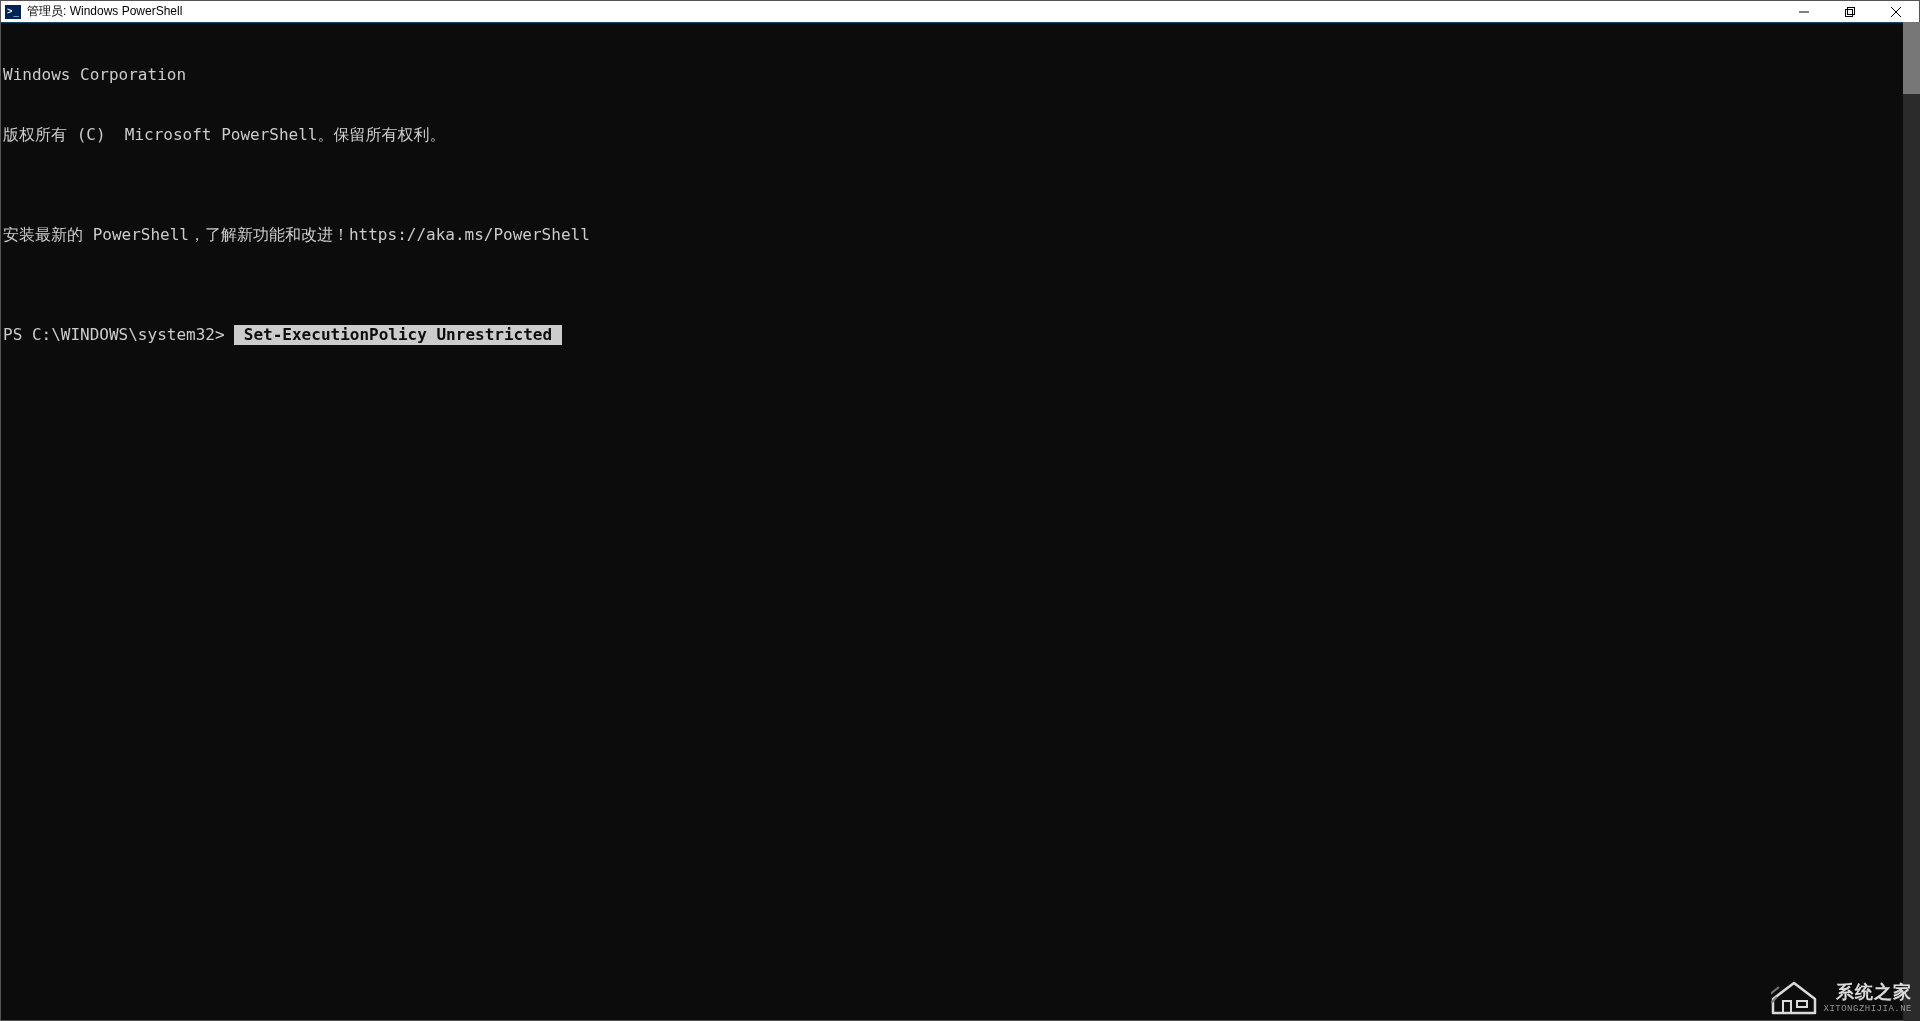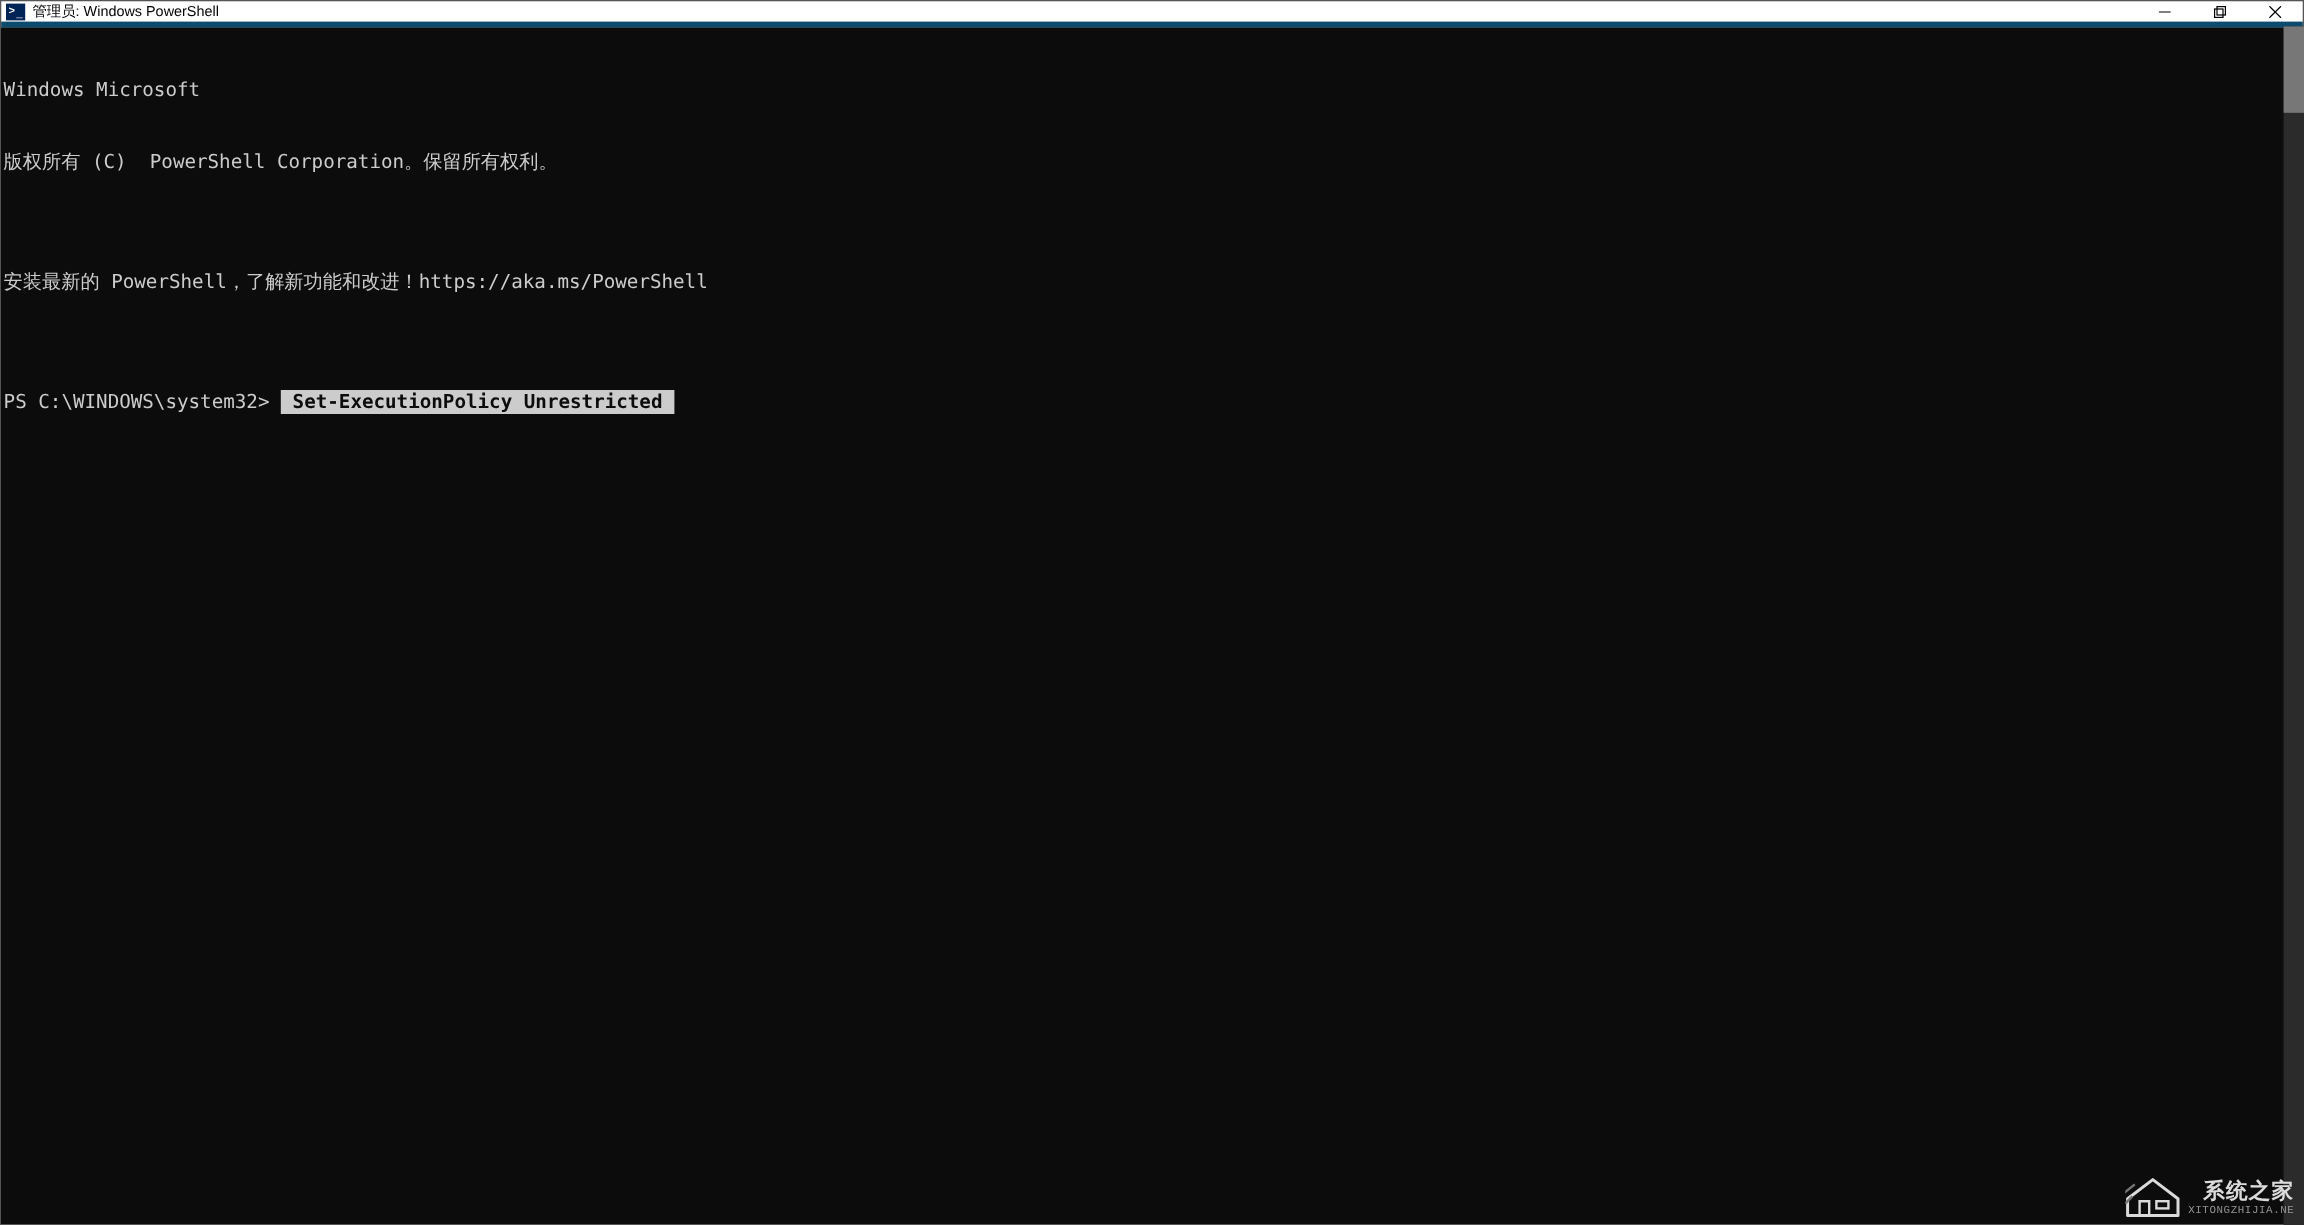--- a/index.html
+++ b/index.html
@@ -22,21 +22,21 @@
       flex-direction: column;
       border: 1px solid #555;
     }
     .titlebar {
       height: 22px;
       background: #ffffff;
       display: flex;
       align-items: center;
       justify-content: space-between;
       padding: 0 0 0 4px;
-      border-bottom: 5px solid #0c4a6e;
+      border-bottom: 1px solid #0c4a6e;
     }
     .titlebar-left {
       display: flex;
       align-items: center;
       gap: 6px;
     }
     .ps-icon {
       width: 16px;
       height: 14px;
       background: #012456;
@@ -179,22 +179,22 @@
       <div class="window-btn close">
         <svg viewBox="0 0 10 10">
             <line x1="0" y1="0" x2="10" y2="10" stroke="#000" stroke-width="1"></line>
             <line x1="10" y1="0" x2="0" y2="10" stroke="#000" stroke-width="1"></line>
           </svg>
       </div>
     </div>
   </div>
 
   <div class="terminal-body">
-    <span class="terminal-line">Windows Microsoft</span>
-    <span class="terminal-line">版权所有 (C)  PowerShell Corporation。保留所有权利。</span>
+    <span class="terminal-line">Windows Corporation</span>
+    <span class="terminal-line">版权所有 (C)  Microsoft PowerShell。保留所有权利。</span>
     <span class="terminal-line"></span>
     <span class="terminal-line">安装最新的 PowerShell，了解新功能和改进！https://aka.ms/PowerShell</span>
     <span class="terminal-line"></span>
     <span class="prompt-line"><span>PS C:\WINDOWS\system32&gt; </span><span class="highlighted"> Set-ExecutionPolicy Unrestricted </span></span>
   </div>
 
   <div class="scrollbar">
     <div class="scrollbar-thumb"></div>
   </div>
 </div>

